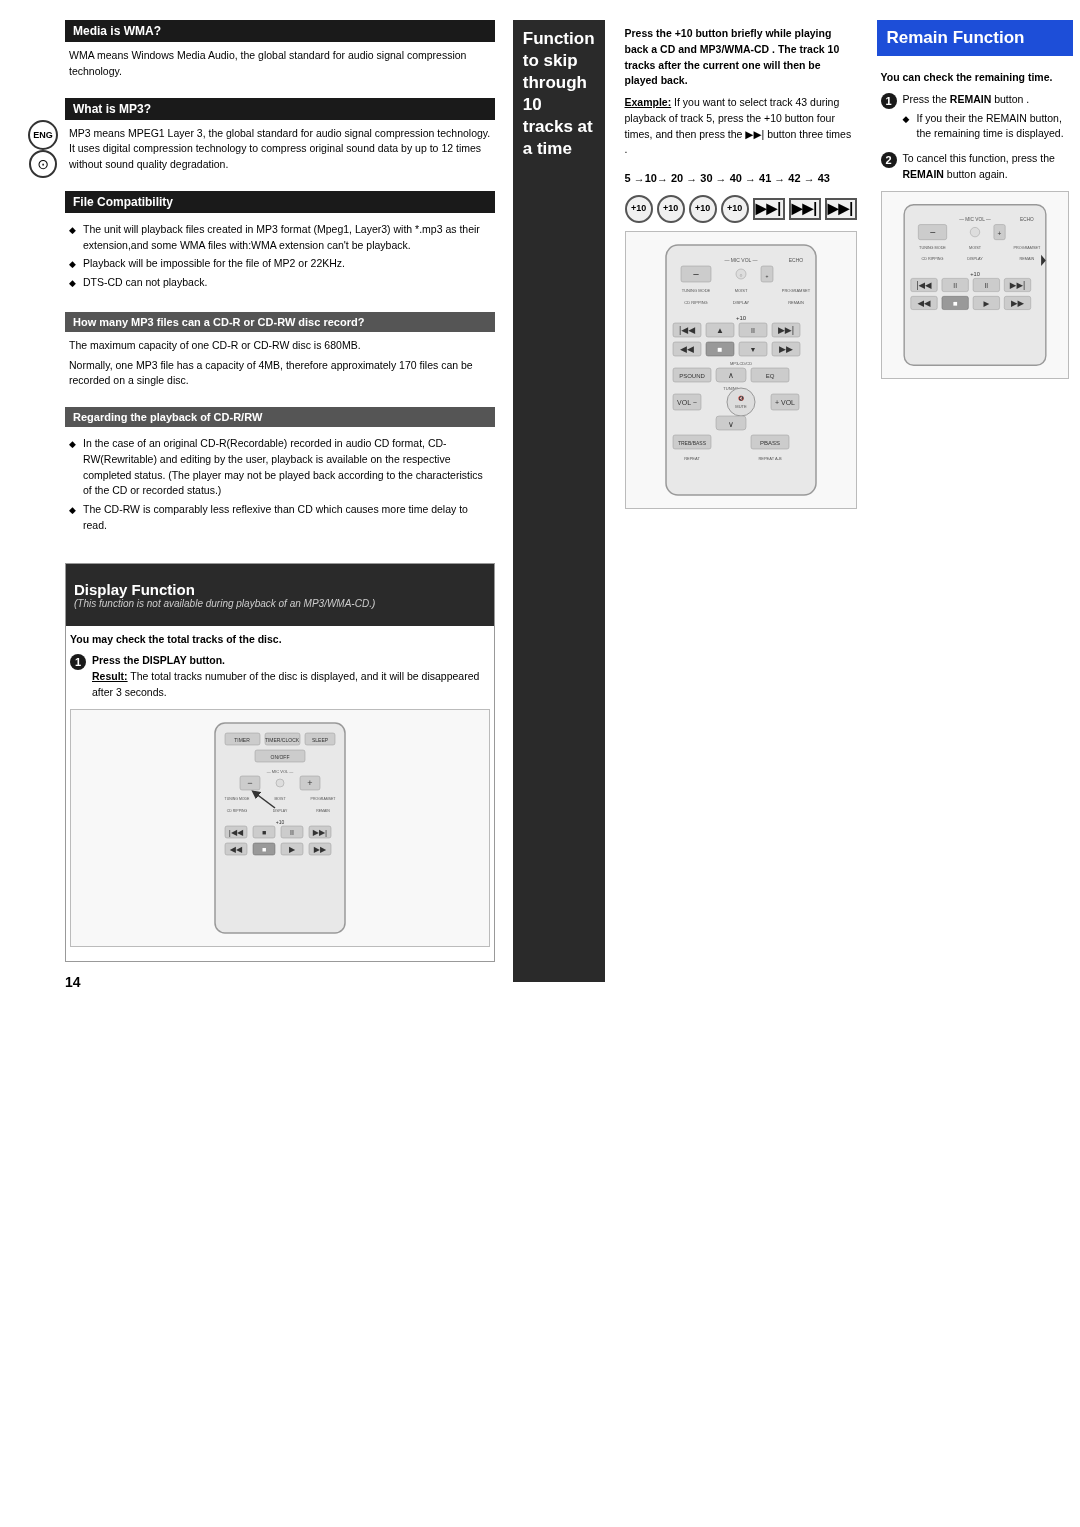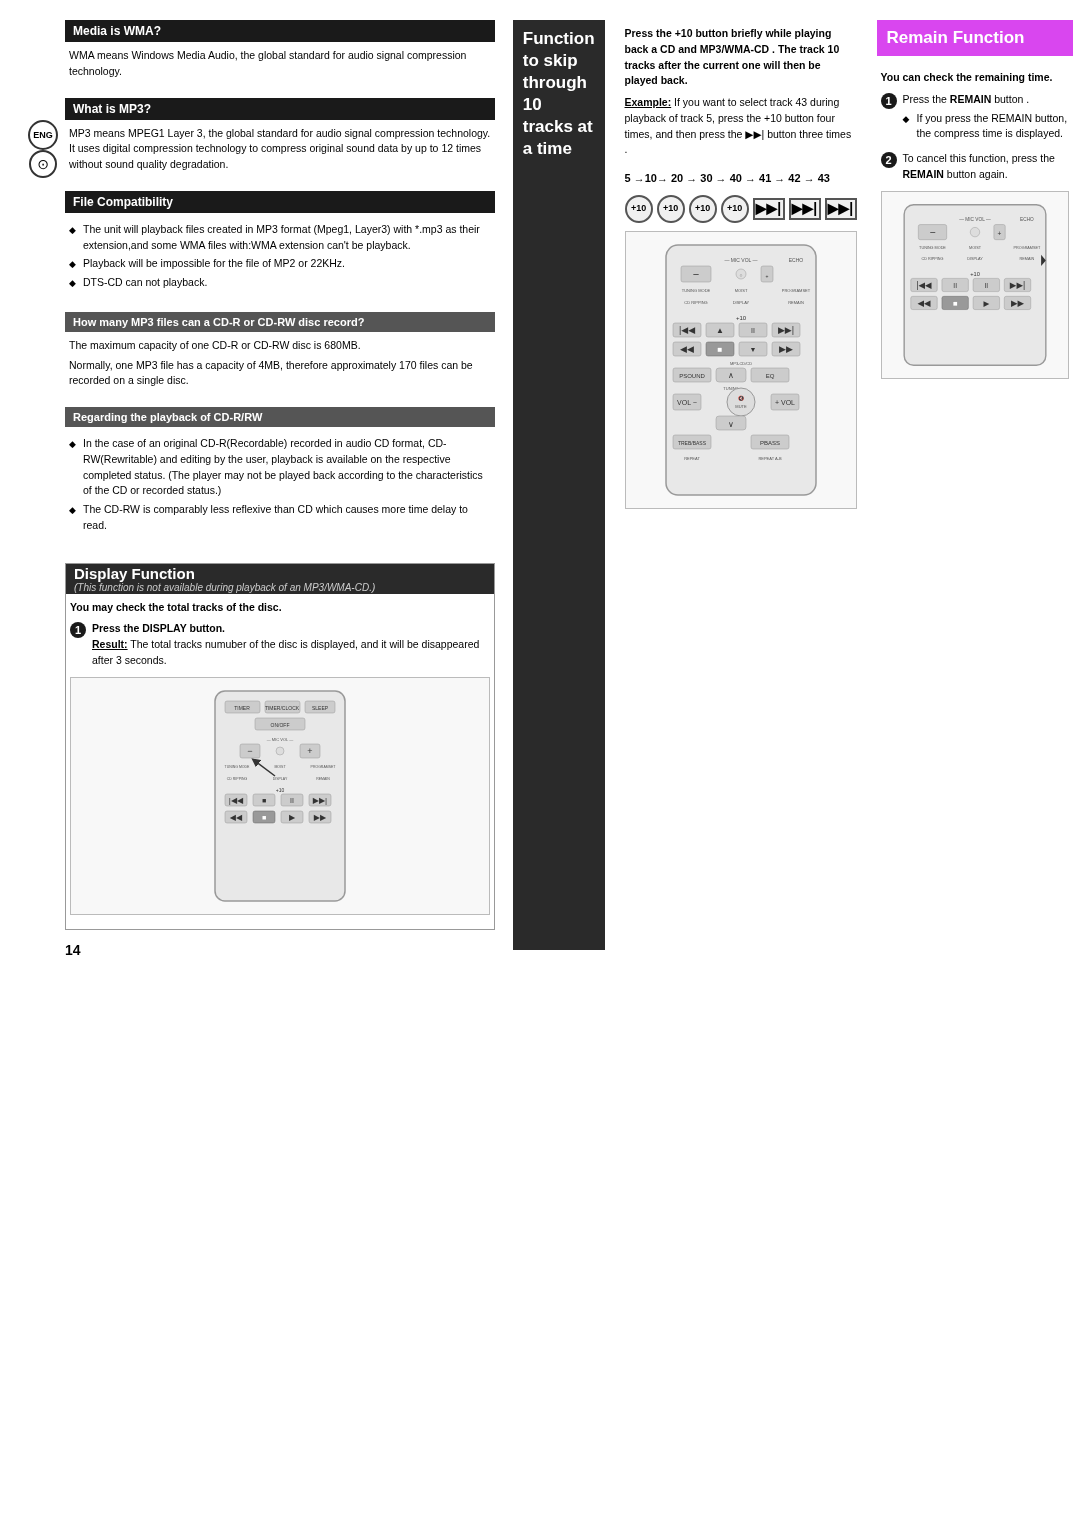--- a/index.html
+++ b/index.html
@@ -49,35 +49,35 @@
     .big-title {
       background: #2a2a2a;
       color: #fff;
       padding: 8px 10px;
       font-size: 17px;
       font-weight: bold;
       line-height: 1.3;
       margin-bottom: 8px;
     }
     .remain-title {
-      background: #d946ef;
+      background: #1d4ed8;
       color: #fff;
       padding: 8px 10px;
       font-size: 17px;
       font-weight: bold;
       margin-bottom: 8px;
     }
     .display-function-block {
       border: 1px solid #999;
       margin-top: 8px;
     }
     .display-function-header {
       background: #2a2a2a;
       color: #fff;
-      padding: 1px 8px;
+      padding: 17px 8px;
     }
     .display-function-title {
       font-size: 15px;
       font-weight: bold;
     }
     .display-function-subtitle {
       font-size: 10px;
       font-style: italic;
       color: #ccc;
     }
@@ -489,21 +489,21 @@
           <p style="font-weight:bold; margin-bottom:6px;">You can check the remaining time.</p>
 
           <div class="numbered-item">
             <div class="num-circle">
               <span>1</span>
             </div>
             <div>
               <span>Press the </span><span style="font-weight:bold;">REMAIN</span><span> button .</span>
               <div class="bullet-item" style="margin-top:3px;">
                 <span class="bullet-diamond">◆</span>
-                <span>If you press the REMAIN button, the compress time is displayed.</span>
+                <span>If you their the REMAIN button, the remaining time is displayed.</span>
               </div>
             </div>
           </div>
 
           <div class="numbered-item" style="margin-top:6px;">
             <div class="num-circle">
               <span>2</span>
             </div>
             <div>
               <span>To cancel this function, press the </span><span style="font-weight:bold;">REMAIN</span><span> button again.</span>

